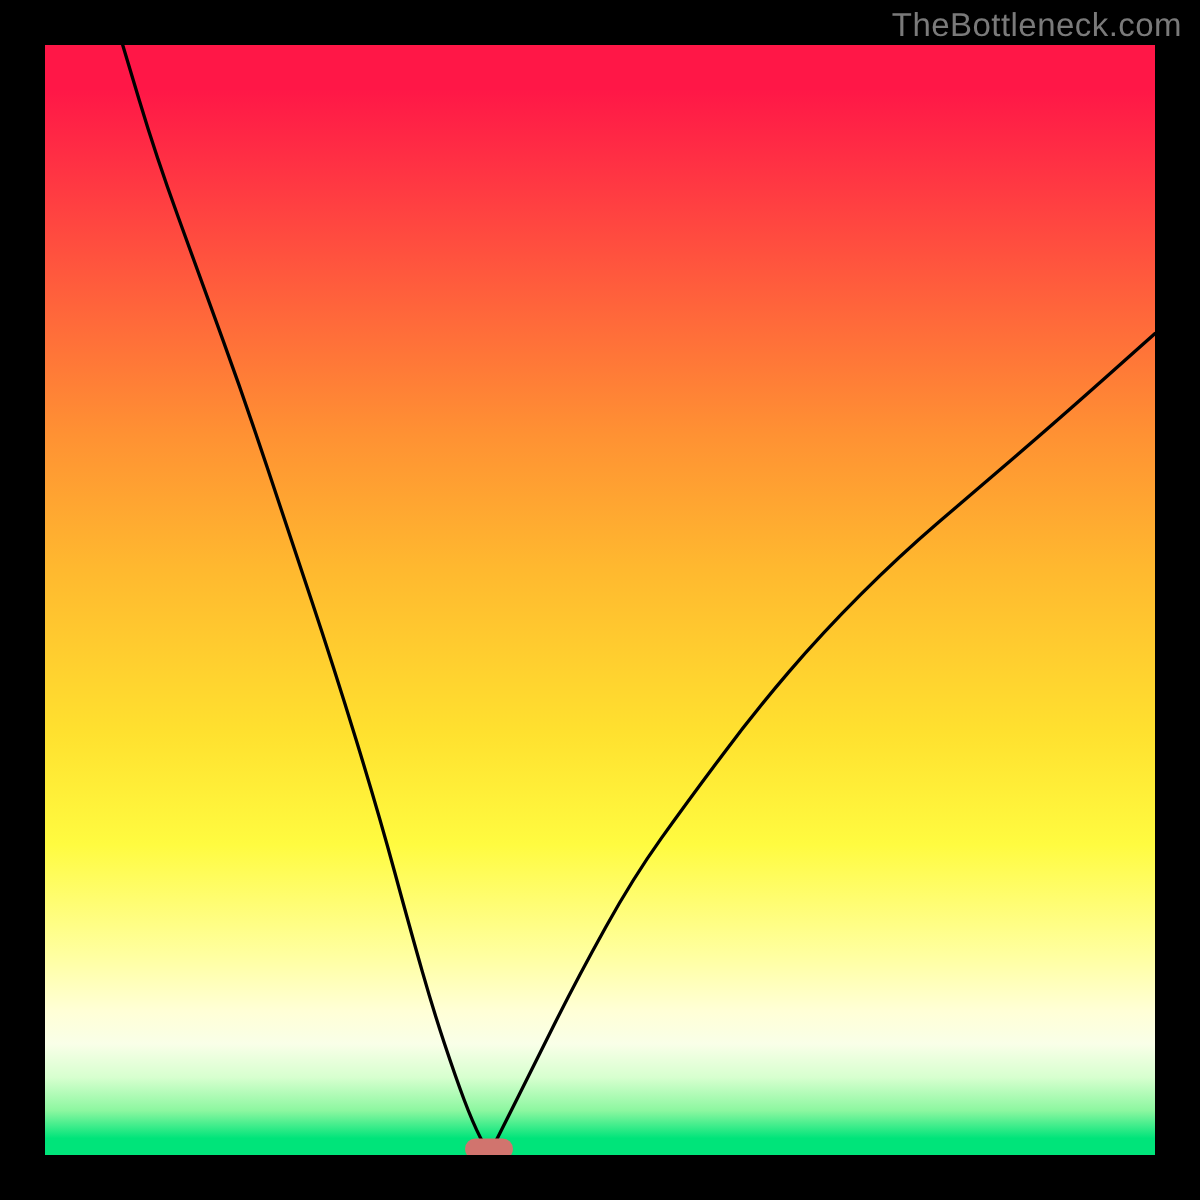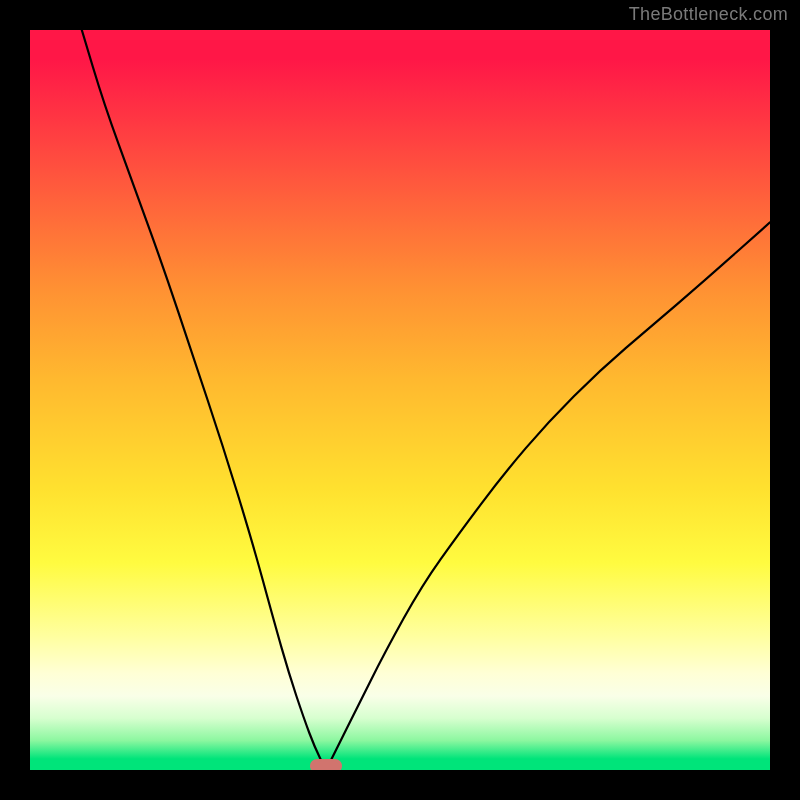--- a/index.html
+++ b/index.html
@@ -15,21 +15,21 @@
     position: relative;
     width: 800px;
     height: 800px;
     background: #000;
   }
   .watermark {
     position: absolute;
     top: 4px;
     right: 12px;
     color: #7a7a7a;
-    font-size: 18px;
+    font-size: 22px;
     font-weight: 500;
     letter-spacing: 0.3px;
     z-index: 30;
   }
   .plot-area {
     position: absolute;
     left: 30px;
     top: 30px;
     width: 740px;
     height: 740px;

